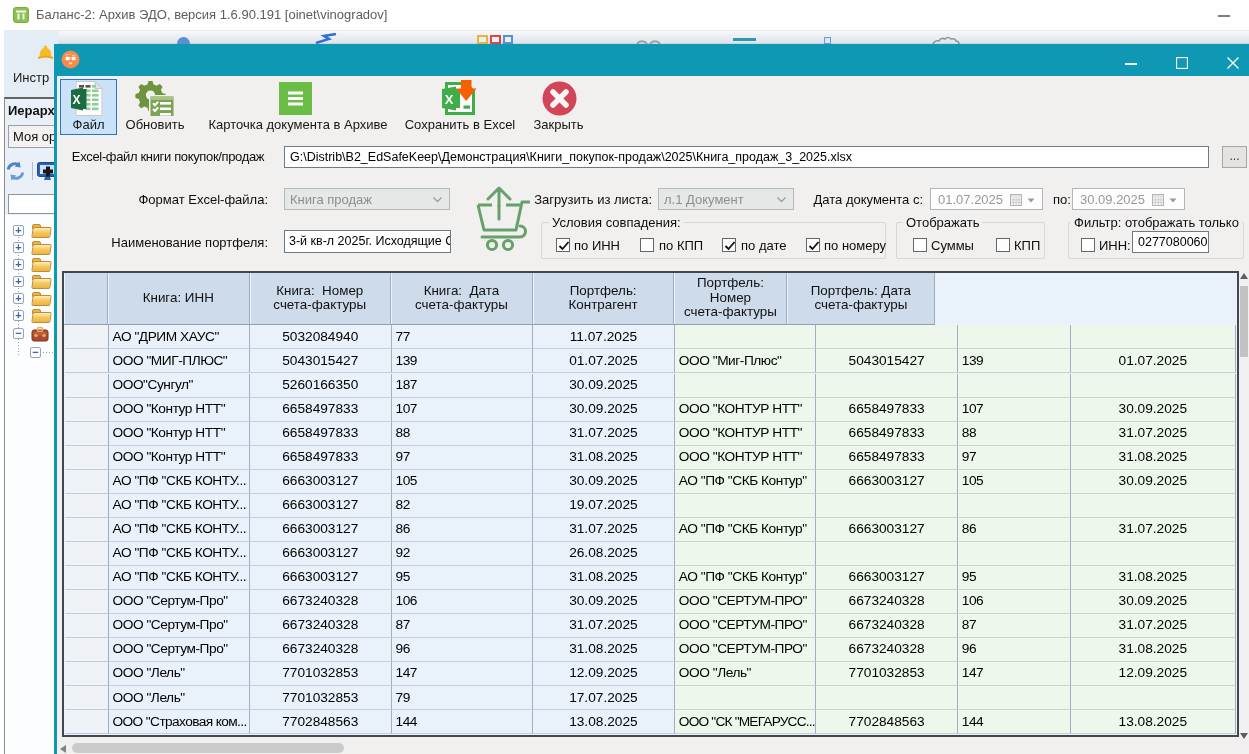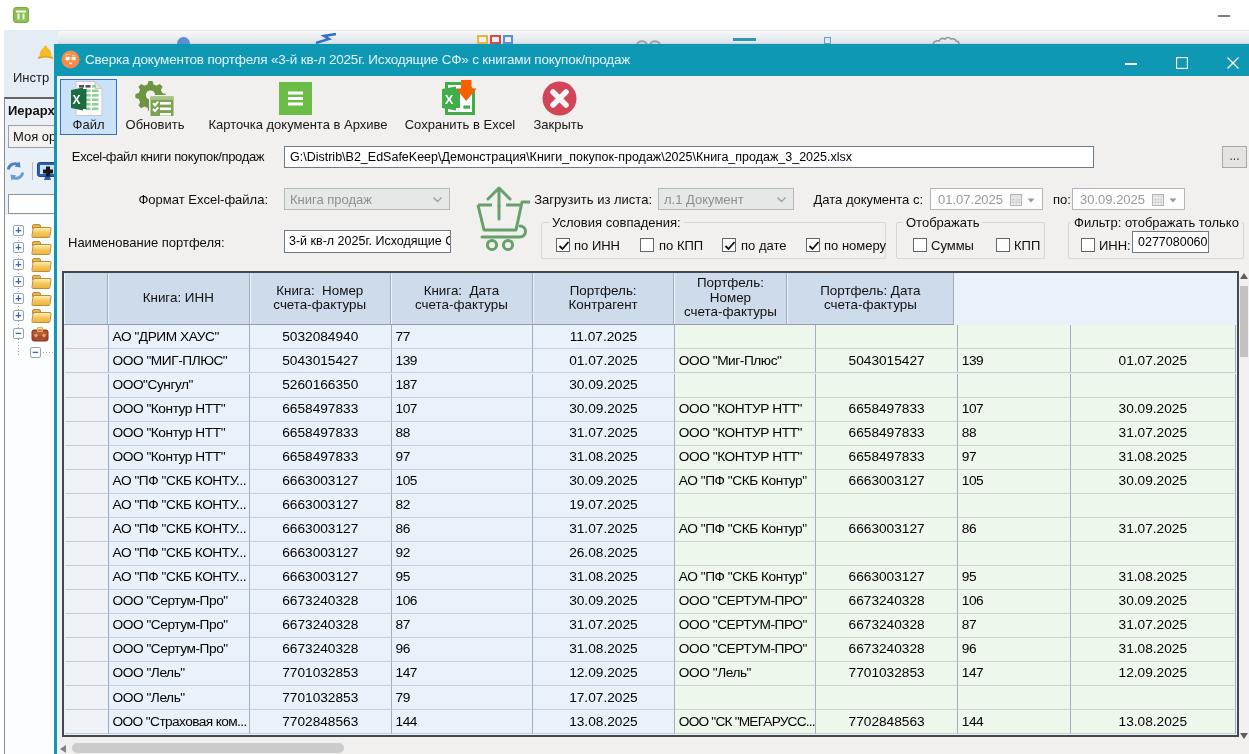--- a/index.html
+++ b/index.html
@@ -69,20 +69,21 @@
 #hsb-thumb { left:72px; top:743px; width:272px; height:10px; background:#cbcbcb; border-radius:5px; }
 </style></head>
 <body>
 <div class="abs" id="maintitle">
   <svg class="abs" style="left:13px;top:7px" width="16" height="16">
     <rect x="0.5" y="0.5" width="15" height="15" rx="2.5" fill="#8cc152" stroke="#79ad3f"></rect>
     <rect x="3" y="3.5" width="10" height="2" fill="#f2f8ec"></rect>
     <rect x="4.5" y="6.5" width="2" height="6" fill="#f2f8ec"></rect>
     <rect x="9.5" y="6.5" width="2" height="6" fill="#f2f8ec"></rect>
   </svg>
+  <div class="txt">Баланс-2: Архив ЭДО, версия 1.6.90.191 [oinet\vinogradov]</div>
 </div>
 <div class="abs" id="minidash"></div>
 <div class="abs" id="topstrip"></div>
 
 <div class="abs" style="left:177px;top:37px;width:13px;height:7px;border-radius:7px 7px 0 0;background:#5b8fd4"></div>
 <svg class="abs" style="left:315px;top:33px" width="22" height="11">
     <path d="M1 10 L14 6 L9 3 L21 1" stroke="#2f6fd0" stroke-width="2.5" fill="none"></path>
   </svg>
 <div class="abs" style="left:477px;top:35px;width:11px;height:9px;border:2px solid #e8b43a;background:#eceff2"></div>
 <div class="abs" style="left:490px;top:35px;width:11px;height:9px;border:2px solid #d94848;background:#eceff2"></div>
@@ -171,21 +172,20 @@
 <div class="abs" id="dlg-border"></div>
 <div class="abs" id="dlg-title">
   <svg class="abs" style="left:7px;top:6px" width="19" height="19">
     <circle cx="9.5" cy="9.5" r="9" fill="#f68b4a"></circle>
     <rect x="4.6" y="6.8" width="4.1" height="3.4" rx="0.8" fill="#fff"></rect>
     <rect x="10.6" y="6.8" width="4.1" height="3.4" rx="0.8" fill="#fdf0e6"></rect>
     <rect x="8.9" y="7.4" width="1.5" height="1.3" fill="#fbceaa"></rect>
     <rect x="8" y="12.6" width="3.2" height="1.6" rx="0.8" fill="#fde8d8"></rect>
     <path d="M5 5.5 l1.4 -1.4 M7.5 5 l1.2 -1.2 M11 4.6 l1.2 1.2 M13.6 5.2 l1 1" stroke="#fff" stroke-width="1"></path>
   </svg>
-  <div class="txt">Сверка документов портфеля «3-й кв-л 2025г. Исходящие СФ» с книгами покупок/продаж</div>
   <div class="wbtn" style="left:1071px;top:19px;width:12px;height:1.5px;background:#fff"></div>
   <svg class="wbtn" style="left:1122px;top:13px" width="12" height="12">
       <rect x="0.5" y="0.5" width="11" height="11" fill="none" stroke="#fff" stroke-width="1.3"></rect>
     </svg>
   <svg class="wbtn" style="left:1173px;top:13px" width="12" height="12">
       <path d="M0.5 0.5 L11.5 11.5 M11.5 0.5 L0.5 11.5" stroke="#fff" stroke-width="1.4"></path>
     </svg>
 </div>
 <div class="abs" id="dlg-client"></div>
 
@@ -257,21 +257,21 @@
  <circle cx="17.5" cy="17.5" r="17" fill="#d24458"></circle>
  <path d="M11 11 L24 24 M24 11 L11 24" stroke="#fbf6f6" stroke-width="5.5" stroke-linecap="round"></path>
 </svg>
 <div class="tbtn-label" style="left:60px;top:117px;width:57px">Файл</div>
 <div class="tbtn-label" style="left:122px;top:117px;width:66px">Обновить</div>
 <div class="tbtn-label" style="left:204px;top:117px;width:188px">Карточка документа в Архиве</div>
 <div class="tbtn-label" style="left:404px;top:117px;width:112px">Сохранить в Excel</div>
 <div class="tbtn-label" style="left:531px;top:117px;width:55px">Закрыть</div>
 
 <div class="flabel" style="left:68px;top:149px;width:200px;text-align:center;letter-spacing:-0.35px">Excel-файл книги покупок/продаж</div>
-<div class="field" style="left:284px;top:146px;width:810px;height:22px">G:\Distrib\B2_EdSafeKeep\Демонстрация\Книги_покупок-продаж\2025\Книга_продаж_3_2025.xlsx</div>
+<div class="field" style="left:284px;top:146px;width:925px;height:22px">G:\Distrib\B2_EdSafeKeep\Демонстрация\Книги_покупок-продаж\2025\Книга_продаж_3_2025.xlsx</div>
 <div class="abs" style="left:1222px;top:146px;width:25px;height:22px;background:#e5e3e1;border:1px solid #a9a7a5;font-size:12px;text-align:center;padding-top:2px;color:#333">...</div>
 <div class="flabel" style="left:68px;top:192px;width:200px;text-align:right">Формат Excel-файла:</div>
 <div class="dfield" style="left:284px;top:188px;width:166px;height:22px">Книга продаж<svg style="position:absolute;right:7px;top:8px" width="9" height="6">
       <path d="M0.5 0.5 L4.5 4.5 L8.5 0.5" stroke="#9aa0a5" stroke-width="1.4" fill="none"></path>
     </svg></div>
 <svg class="abs" style="left:474px;top:185px" width="62" height="70" viewBox="0 0 62 70">
  <g fill="none" stroke="#66a06b" stroke-width="3">
   <path d="M25 21 L25 4 M25 3 L14 14 M25 3 L36 14" stroke-linecap="round"></path>
   <path d="M25 21 L25 34" stroke-linecap="round"></path>
   <path d="M4 20 L18 20 M32 20 L46 20"></path>
@@ -300,21 +300,21 @@
 <div class="datef" style="left:1072px;top:188px;width:113px;height:22px">30.09.2025 <svg style="position:absolute;right:6px;top:4px" width="26" height="13">
       <g>
  <rect x="0.5" y="1.5" width="11" height="11" fill="#f6f6f6" stroke="#b4b4b4"></rect>
  <rect x="1" y="2" width="10" height="2.4" fill="#e2e2e2"></rect>
  <g stroke="#cdcdcd" stroke-width="1">
           <path d="M3.3 4.5 V12 M6.2 4.5 V12 M9.1 4.5 V12 M1 6.8 H11 M1 9.4 H11"></path>
         </g>
  <path d="M17.5 5.5 L21 9.5 L24.5 5.5 Z" fill="#9a9a9a"></path>
 </g>
     </svg></div>
-<div class="flabel" style="left:68px;top:235px;width:200px;">Наименование портфеля:</div>
+<div class="flabel" style="left:68px;top:235px;width:200px;text-align:right">Наименование портфеля:</div>
 <div class="field" style="left:284px;top:230px;width:167px;height:23px;padding-left:4px">3-й кв-л 2025г. Исходящие С</div>
 
 <div class="grp" style="left:541px;top:222px;width:345px;height:37px"></div>
 <div class="grp-label" style="left:549px;top:215px">Условия совпадения:</div>
 <div class="cb ck" style="left:556px;top:238px">
     <svg width="14" height="14">
       <path d="M2.5 7 L5.5 10 L11.5 3" stroke="#111" stroke-width="1.8" fill="none"></path>
     </svg>
   </div>
 <div class="cblabel" style="left:574px;top:238px">по ИНН</div>
@@ -347,21 +347,21 @@
 <div class="field" style="left:1132px;top:231px;width:77px;height:22px">0277080060</div>
 
 <div class="abs" id="grid">
 <div id="ghead">
   <div class="h" style="width:44px"></div>
   <div class="h" style="width:141.5px">Книга: ИНН</div>
   <div class="h" style="width:141.5px">Книга:&nbsp; Номер<br>счета-фактуры</div>
   <div class="h" style="width:141.8px">Книга:&nbsp; Дата<br>счета-фактуры</div>
   <div class="h" style="width:141.7px">Портфель:<br>Контрагент</div>
   <div class="h" style="width:112.9px">Портфель:<br>Номер<br>счета-фактуры</div>
-  <div class="h" style="width:167px">Портфель: Дата<br>счета-фактуры</div>
+  <div class="h" style="width:148px">Портфель: Дата<br>счета-фактуры</div>
 </div>
 </div>
 <div class="abs" style="left:64.5px;top:273px;width:1171.5px;height:461.3px;overflow:hidden">
 <div class="row" style="top:52.40px">
       <div class="c sel ac" style="width:44px"></div>
       <div class="c bk al" style="width:141.5px">АО "ДРИМ ХАУС"</div>
       <div class="c bk ac" style="width:141.5px">5032084940</div>
       <div class="c bk al" style="width:141.5px">77</div>
       <div class="c bk ac" style="width:141.8px">11.07.2025</div>
       <div class="c pf al" style="width:141.7px"></div>

